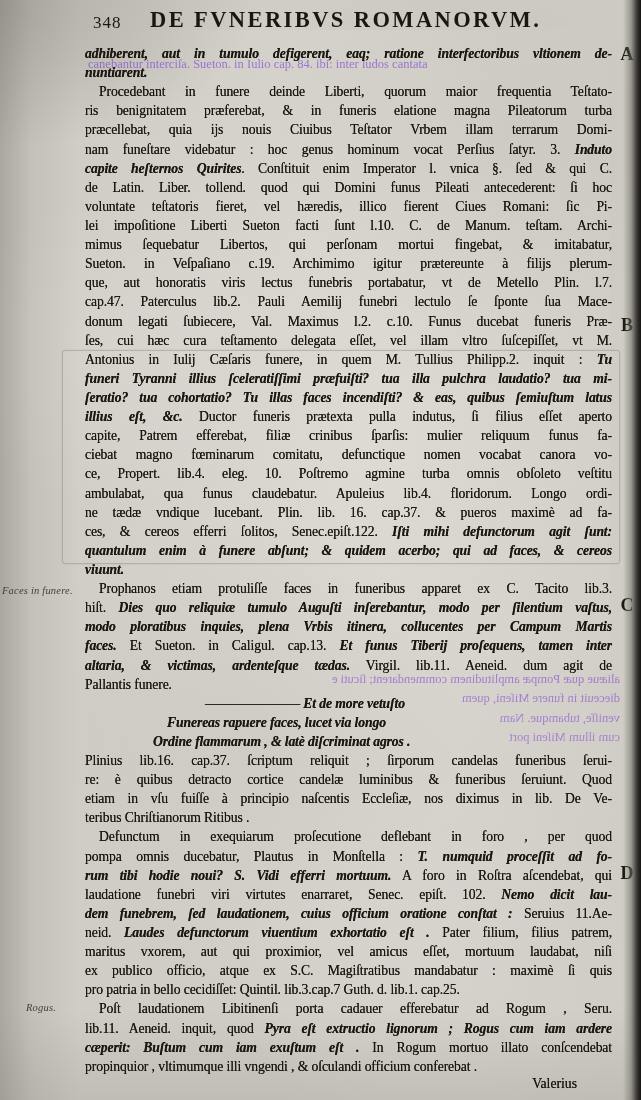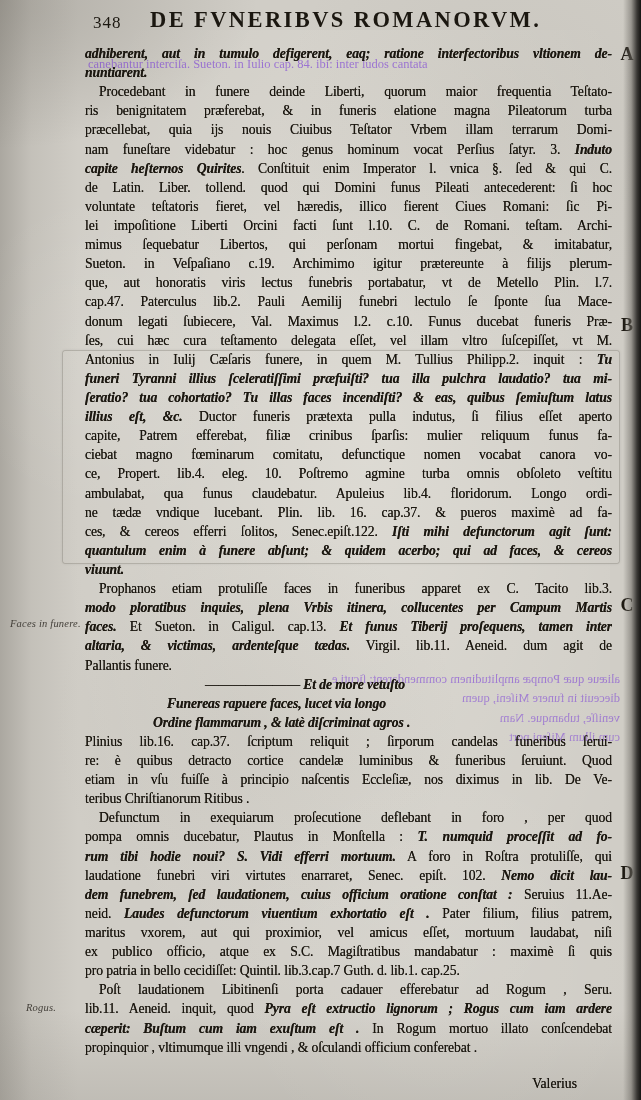--- a/index.html
+++ b/index.html
@@ -45,21 +45,21 @@
 
   .catchword{position:absolute;top:1076px;left:85px;width:492px;
     text-align:right;font-size:13.7px;}
 
   
   .margin-letter{position:absolute;left:613px;width:28px;text-align:center;
     font-size:18px;font-weight:bold;}
   .ml-a{top:44px;} .ml-b{top:315px;} .ml-c{top:595px;} .ml-d{top:863px;}
   .side-note{position:absolute;font-style:italic;font-size:10.5px;color:var(--faded);
     letter-spacing:.2px;}
-  .sn-0{top:585px;left:10px;width:82px;line-height:12px;margin-top:33px;}
+  .sn-0{top:585px;left:2px;width:82px;line-height:12px;}
   .sn-1{top:1002px;left:26px;}
 
   
   .pencil-box{position:absolute;left:62px;top:350px;width:556px;height:212px;
     border:1px solid rgba(95,90,78,.28);border-radius:3px;
     box-shadow:0 0 2px rgba(95,90,78,.15);}
 
   
   .ghost{position:absolute;color:#6d28d9;font-size:12.5px;filter:blur(.7px);
     white-space:nowrap;overflow:hidden;}
@@ -103,54 +103,55 @@
   <div class="body-text">
       <div class="ln j"><span class="it">adhiberent, aut in tumulo defigerent, eaq; ratione interfectoribus vltionem de-</span></div>
       <div class="ln"><span class="it">nuntiarent.</span></div>
       <div class="ln j" style="padding-left: 14px;"><span>Procedebant in funere deinde Liberti, quorum maior frequentia Teſtato-</span></div>
       <div class="ln j"><span>ris benignitatem præferebat, &amp; in funeris elatione magna Pileatorum turba</span></div>
       <div class="ln j"><span>præcellebat, quia ijs nouis Ciuibus Teſtator Vrbem illam terrarum Domi-</span></div>
       <div class="ln j"><span>nam funeſtare videbatur : hoc genus hominum vocat Perſius ſatyr. 3. </span><span class="it">Induto</span></div>
       <div class="ln j"><span class="it">capite heſternos Quirites</span><span>. Conſtituit enim Imperator l. vnica §. ſed &amp; qui C.</span></div>
       <div class="ln j"><span>de Latin. Liber. tollend. quod qui Domini funus Pileati antecederent: ſi hoc</span></div>
       <div class="ln j"><span>voluntate teſtatoris fieret, vel hæredis, illico fierent Ciues Romani: ſic Pi-</span></div>
-      <div class="ln j"><span>lei impoſitione Liberti Orcini facti ſunt l.10. C. de Romani. teſtam. Archi-</span></div>
+      <div class="ln j"><span>lei impoſitione Liberti Sueton facti ſunt l.10. C. de Manum. teſtam. Archi-</span></div>
       <div class="ln j"><span>mimus ſequebatur Libertos, qui perſonam mortui fingebat, &amp; imitabatur,</span></div>
       <div class="ln j"><span>Sueton. in Veſpaſiano c.19. Archimimo igitur prætereunte à filijs plerum-</span></div>
       <div class="ln j"><span>que, aut honoratis viris lectus funebris portabatur, vt de Metello Plin. l.7.</span></div>
       <div class="ln j"><span>cap.47. Paterculus lib.2. Pauli Aemilij funebri lectulo ſe ſponte ſua Mace-</span></div>
       <div class="ln j"><span>donum legati ſubiecere, Val. Maximus l.2. c.10. Funus ducebat funeris Præ-</span></div>
       <div class="ln j"><span>ſes, cui hæc cura teſtamento delegata eſſet, vel illam vltro ſuſcepiſſet, vt M.</span></div>
       <div class="ln j"><span>Antonius in Iulij Cæſaris funere, in quem M. Tullius Philipp.2. inquit : </span><span class="it">Tu</span></div>
       <div class="ln j"><span class="it">funeri Tyranni illius ſceleratiſſimi præfuiſti? tua illa pulchra laudatio? tua mi-</span></div>
       <div class="ln j"><span class="it">ſeratio? tua cohortatio? Tu illas faces incendiſti? &amp; eas, quibus ſemiuſtum latus</span></div>
       <div class="ln j"><span class="it">illius eſt, &amp;c.</span><span> Ductor funeris prætexta pulla indutus, ſi filius eſſet aperto</span></div>
       <div class="ln j"><span>capite, Patrem efferebat, filiæ crinibus ſparſis: mulier reliquum funus fa-</span></div>
       <div class="ln j"><span>ciebat magno fœminarum comitatu, defunctique nomen vocabat canora vo-</span></div>
       <div class="ln j"><span>ce, Propert. lib.4. eleg. 10. Poſtremo agmine turba omnis obſoleto veſtitu</span></div>
       <div class="ln j"><span>ambulabat, qua funus claudebatur. Apuleius lib.4. floridorum. Longo ordi-</span></div>
       <div class="ln j"><span>ne tædæ vndique lucebant. Plin. lib. 16. cap.37. &amp; pueros maximè ad fa-</span></div>
       <div class="ln j"><span>ces, &amp; cereos efferri ſolitos, Senec.epiſt.122. </span><span class="it">Iſti mihi defunctorum agit ſunt:</span></div>
       <div class="ln j"><span class="it">quantulum enim à funere abſunt; &amp; quidem acerbo; qui ad faces, &amp; cereos</span></div>
       <div class="ln"><span class="it">viuunt.</span></div>
       <div class="ln j" style="padding-left: 14px;"><span>Prophanos etiam protuliſſe faces in funeribus apparet ex C. Tacito lib.3.</span></div>
+      <div class="ln j"><span>hiſt. </span><span class="it">Dies quo reliquiæ tumulo Auguſti inſerebantur, modo per ſilentium vaſtus,</span></div>
       <div class="ln j"><span class="it">modo ploratibus inquies, plena Vrbis itinera, collucentes per Campum Martis</span></div>
       <div class="ln j"><span class="it">faces.</span><span> Et Sueton. in Caligul. cap.13. </span><span class="it">Et funus Tiberij proſequens, tamen inter</span></div>
       <div class="ln j"><span class="it">altaria, &amp; victimas, ardenteſque tædas.</span><span> Virgil. lib.11. Aeneid. dum agit de</span></div>
       <div class="ln"><span>Pallantis funere.</span></div>
       <div class="ln" style="padding-left: 120px;"><span>——————— </span><span class="it">Et de more vetuſto</span></div>
       <div class="ln" style="padding-left: 82px;"><span class="it">Funereas rapuere faces, lucet via longo</span></div>
       <div class="ln" style="padding-left: 68px;"><span class="it">Ordine flammarum , &amp; latè diſcriminat agros .</span></div>
       <div class="ln j"><span>Plinius lib.16. cap.37. ſcriptum reliquit ; ſirporum candelas funeribus ſerui-</span></div>
       <div class="ln j"><span>re: è quibus detracto cortice candelæ luminibus &amp; funeribus ſeruiunt. Quod</span></div>
       <div class="ln j"><span>etiam in vſu fuiſſe à principio naſcentis Eccleſiæ, nos diximus in lib. De Ve-</span></div>
       <div class="ln"><span>teribus Chriſtianorum Ritibus .</span></div>
       <div class="ln j" style="padding-left: 14px;"><span>Defunctum in exequiarum proſecutione deflebant in foro , per quod</span></div>
       <div class="ln j"><span>pompa omnis ducebatur, Plautus in Monſtella : </span><span class="it">T. numquid proceſſit ad fo-</span></div>
-      <div class="ln j"><span class="it">rum tibi hodie noui? S. Vidi efferri mortuum.</span><span> A foro in Roſtra protuliſſe, qui</span></div>
+      <div class="ln j"><span class="it">rum tibi hodie noui? S. Vidi efferri mortuum.</span><span> A foro in Roſtra aſcendebat, qui</span></div>
       <div class="ln j"><span>laudatione funebri viri virtutes enarraret, Senec. epiſt. 102. </span><span class="it">Nemo dicit lau-</span></div>
       <div class="ln j"><span class="it">dem funebrem, ſed laudationem, cuius officium oratione conſtat :</span><span> Seruius 11.Ae-</span></div>
       <div class="ln j"><span>neid. </span><span class="it">Laudes defunctorum viuentium exhortatio eſt .</span><span> Pater filium, filius patrem,</span></div>
       <div class="ln j"><span>maritus vxorem, aut qui proximior, vel amicus eſſet, mortuum laudabat, niſi</span></div>
       <div class="ln j"><span>ex publico officio, atque ex S.C. Magiſtratibus mandabatur : maximè ſi quis</span></div>
       <div class="ln"><span>pro patria in bello cecidiſſet: Quintil. lib.3.cap.7 Guth. d. lib.1. cap.25.</span></div>
       <div class="ln j" style="padding-left: 14px;"><span>Poſt laudationem Libitinenſi porta cadauer efferebatur ad Rogum , Seru.</span></div>
       <div class="ln j"><span>lib.11. Aeneid. inquit, quod </span><span class="it">Pyra eſt extructio lignorum ; Rogus cum iam ardere</span></div>
       <div class="ln j"><span class="it">cæperit: Buſtum cum iam exuſtum eſt .</span><span> In Rogum mortuo illato conſcendebat</span></div>
       <div class="ln"><span>propinquior , vltimumque illi vngendi , &amp; oſculandi officium conferebat .</span></div>

